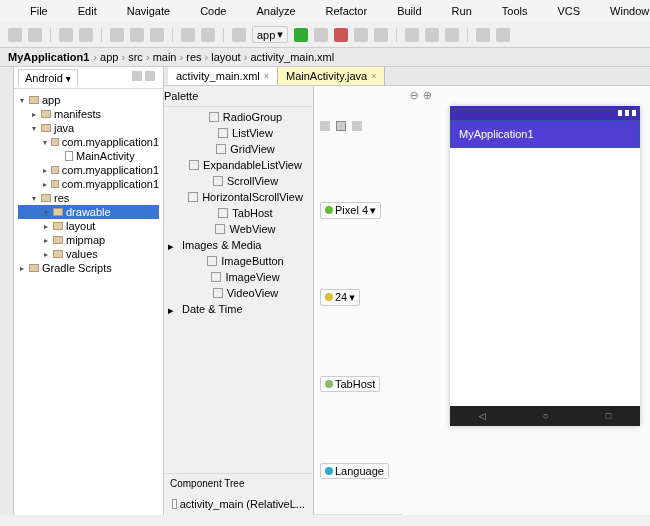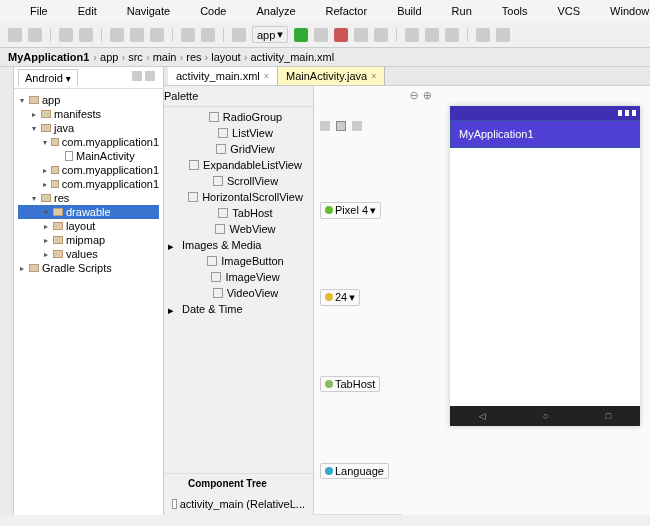--- a/index.html
+++ b/index.html
@@ -32,21 +32,21 @@
 .etab { display: flex; align-items: center; gap: 4px; padding: 3px 8px; background: #fef9c3; border-right: 1px solid #bbb; font-size: 10px; }
 .etab.active { background: #fff; }
 .close-x { font-size: 9px; color: #888; cursor: pointer; }
 .design-area { flex: 1; display: flex; }
 .palette { width: 150px; border-right: 1px solid #ccc; display: flex; flex-direction: column; }
 .palette-hdr { display: flex; justify-content: space-between; padding: 4px 0; border-bottom: 1px solid #ddd; font-size: 10px; }
 .palette-list { flex: 1; overflow: auto; padding: 2px 4px; }
 .pal-item { display: flex; align-items: center; gap: 4px; padding: 2px 0 2px 14px; font-size: 10px; justify-content: center; }
 .pal-group { padding: 2px 0; font-size: 10px; display: flex; align-items: center; gap: 4px; }
 .pal-glyph { width: 10px; height: 10px; display: inline-block; }
-.comp-tree-hdr { padding: 4px 24px; border-top: 1px solid #ddd; font-size: 10px; font-weight: bold; }
+.comp-tree-hdr { padding: 4px 6px; border-top: 1px solid #ddd; font-size: 10px; font-weight: normal; }
 .comp-tree { padding: 4px 8px; font-size: 10px; }
 .preview-pane { flex: 1; background: #fafafa; display: flex; flex-direction: row; }
 .preview-toolbar { display: flex; align-items: center; gap: 6px; padding: 3px 6px; border-bottom: 1px solid #ddd; font-size: 10px; flex-wrap: wrap; }
 .pt-pill { display: flex; align-items: center; gap: 2px; padding: 1px 4px; border: 1px solid #ccc; border-radius: 2px; }
 .dot-g { width: 8px; height: 8px; background: #6b3; border-radius: 50%; }
 .dot-y { width: 8px; height: 8px; background: #db3; border-radius: 50%; }
 .dot-r { width: 8px; height: 8px; background: #8b6; border-radius: 50%; }
 .dot-c { width: 8px; height: 8px; background: #3ac; border-radius: 50%; }
 .zoom-row { display: flex; gap: 4px; padding: 3px 8px; font-size: 10px; color: #888; }
 .device-stage { flex: 1; display: flex; justify-content: center; padding: 20px 10px; }

